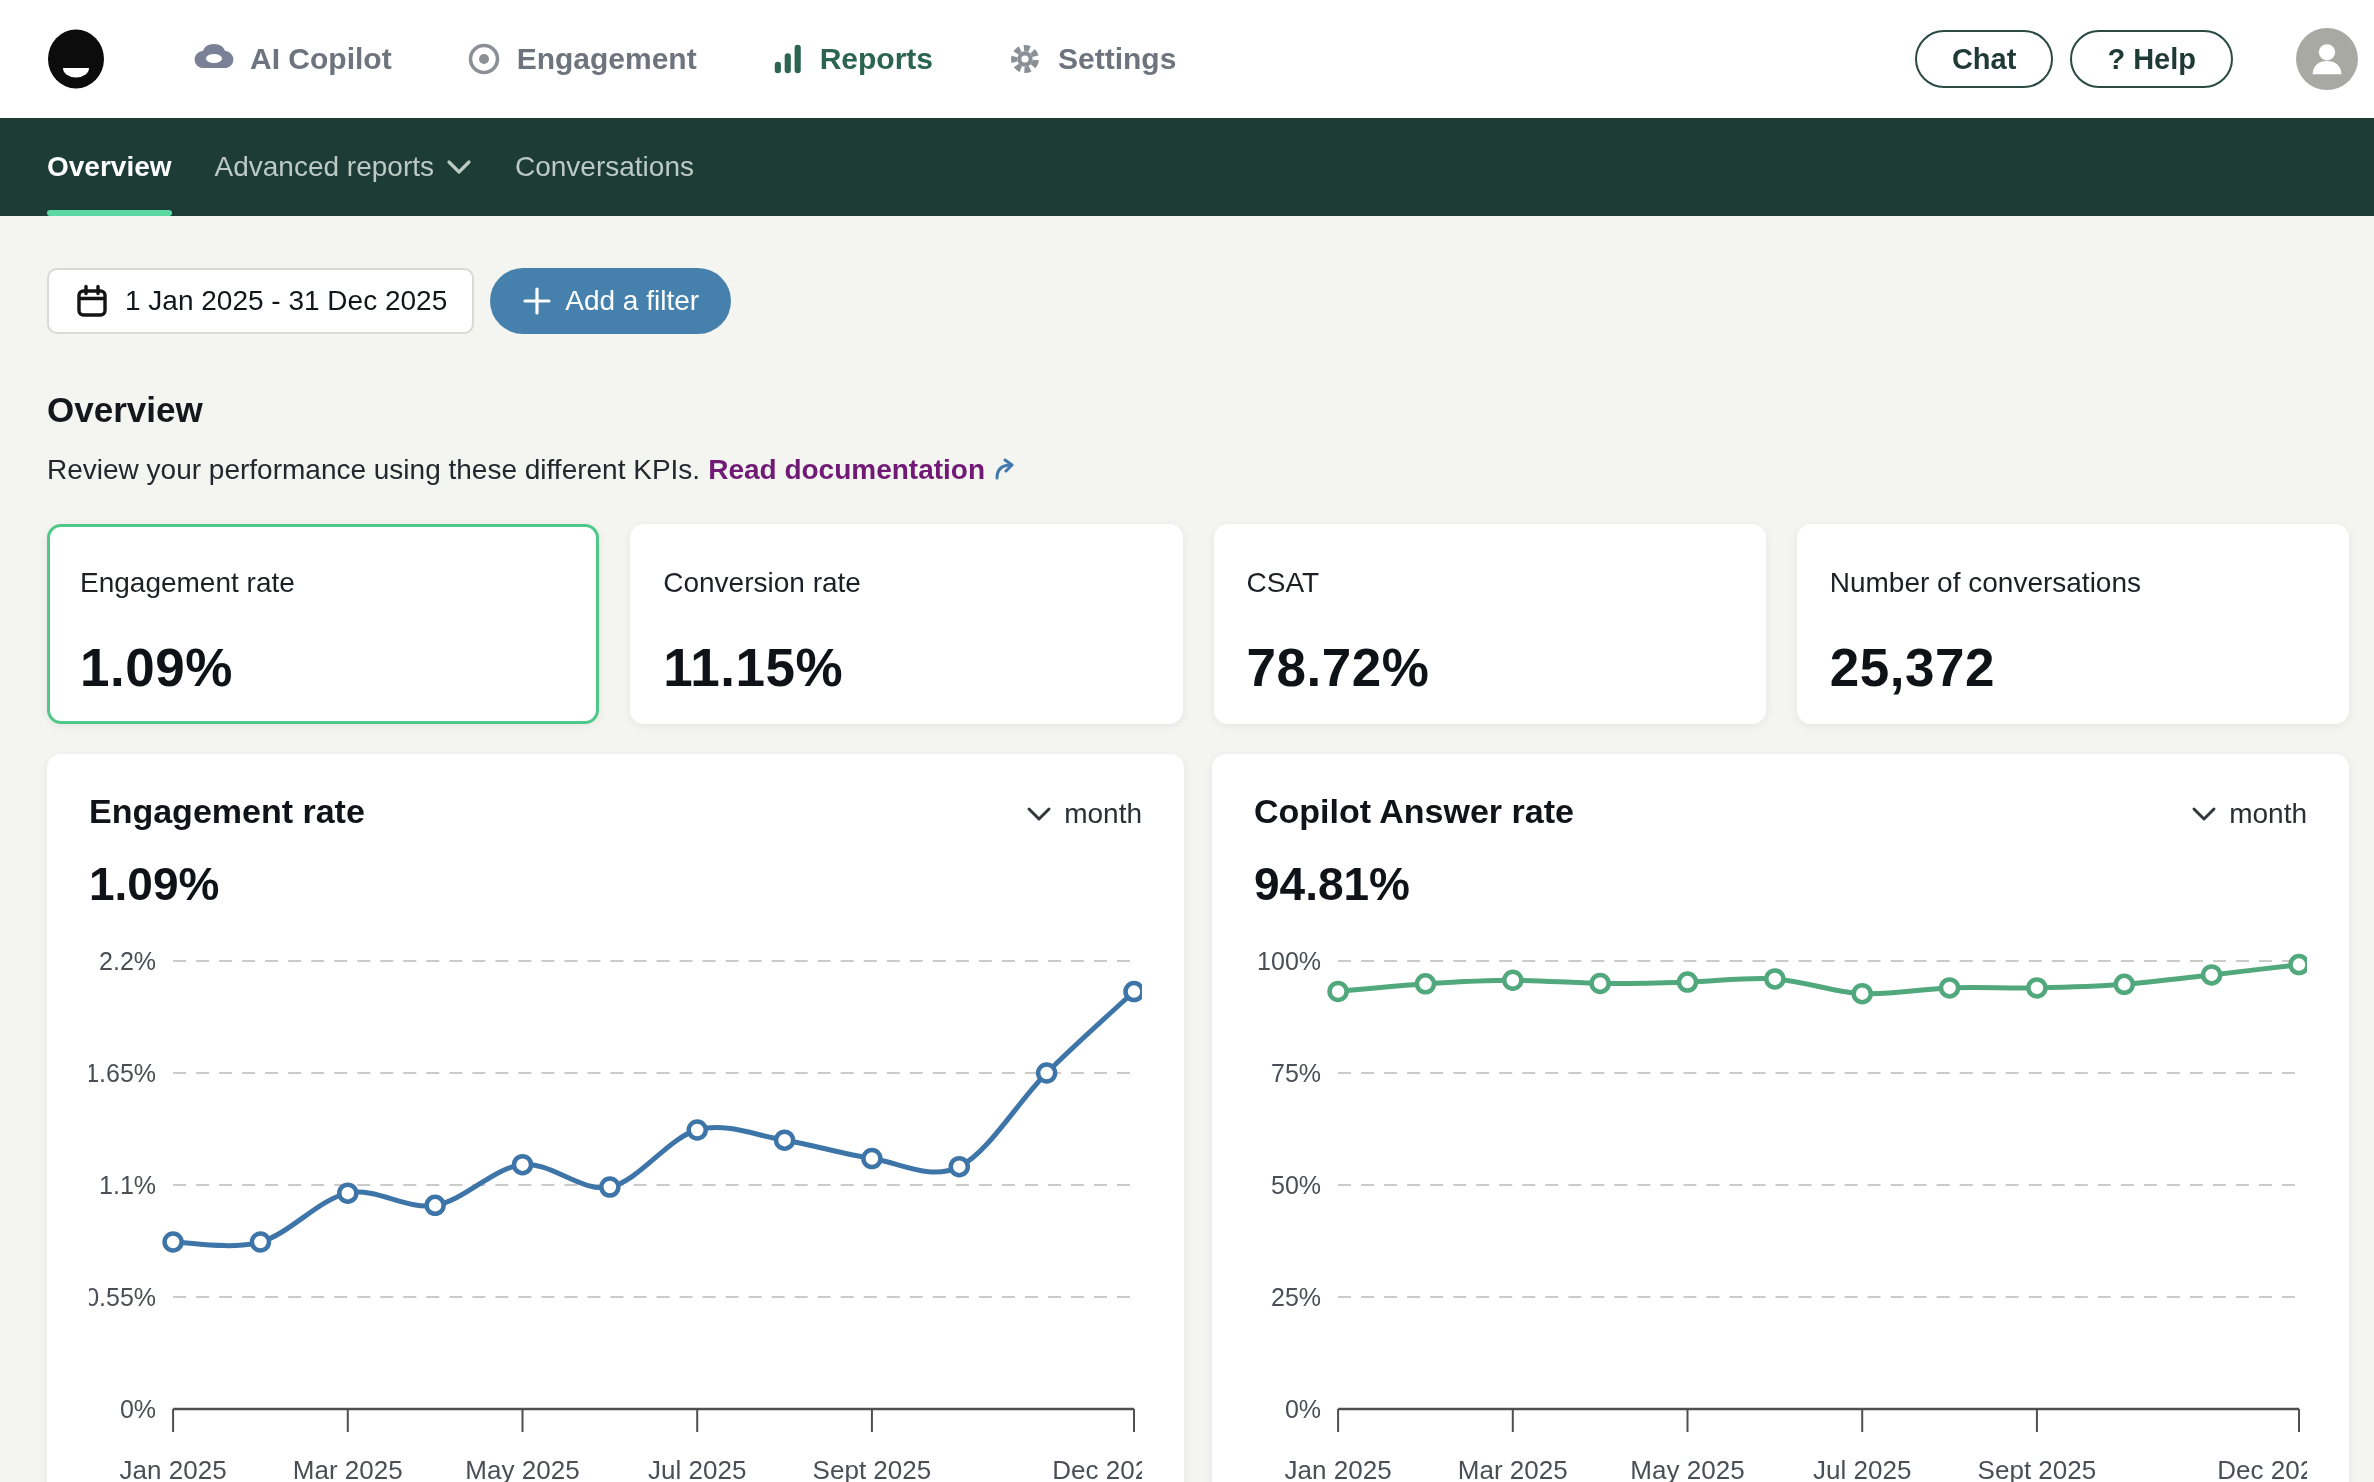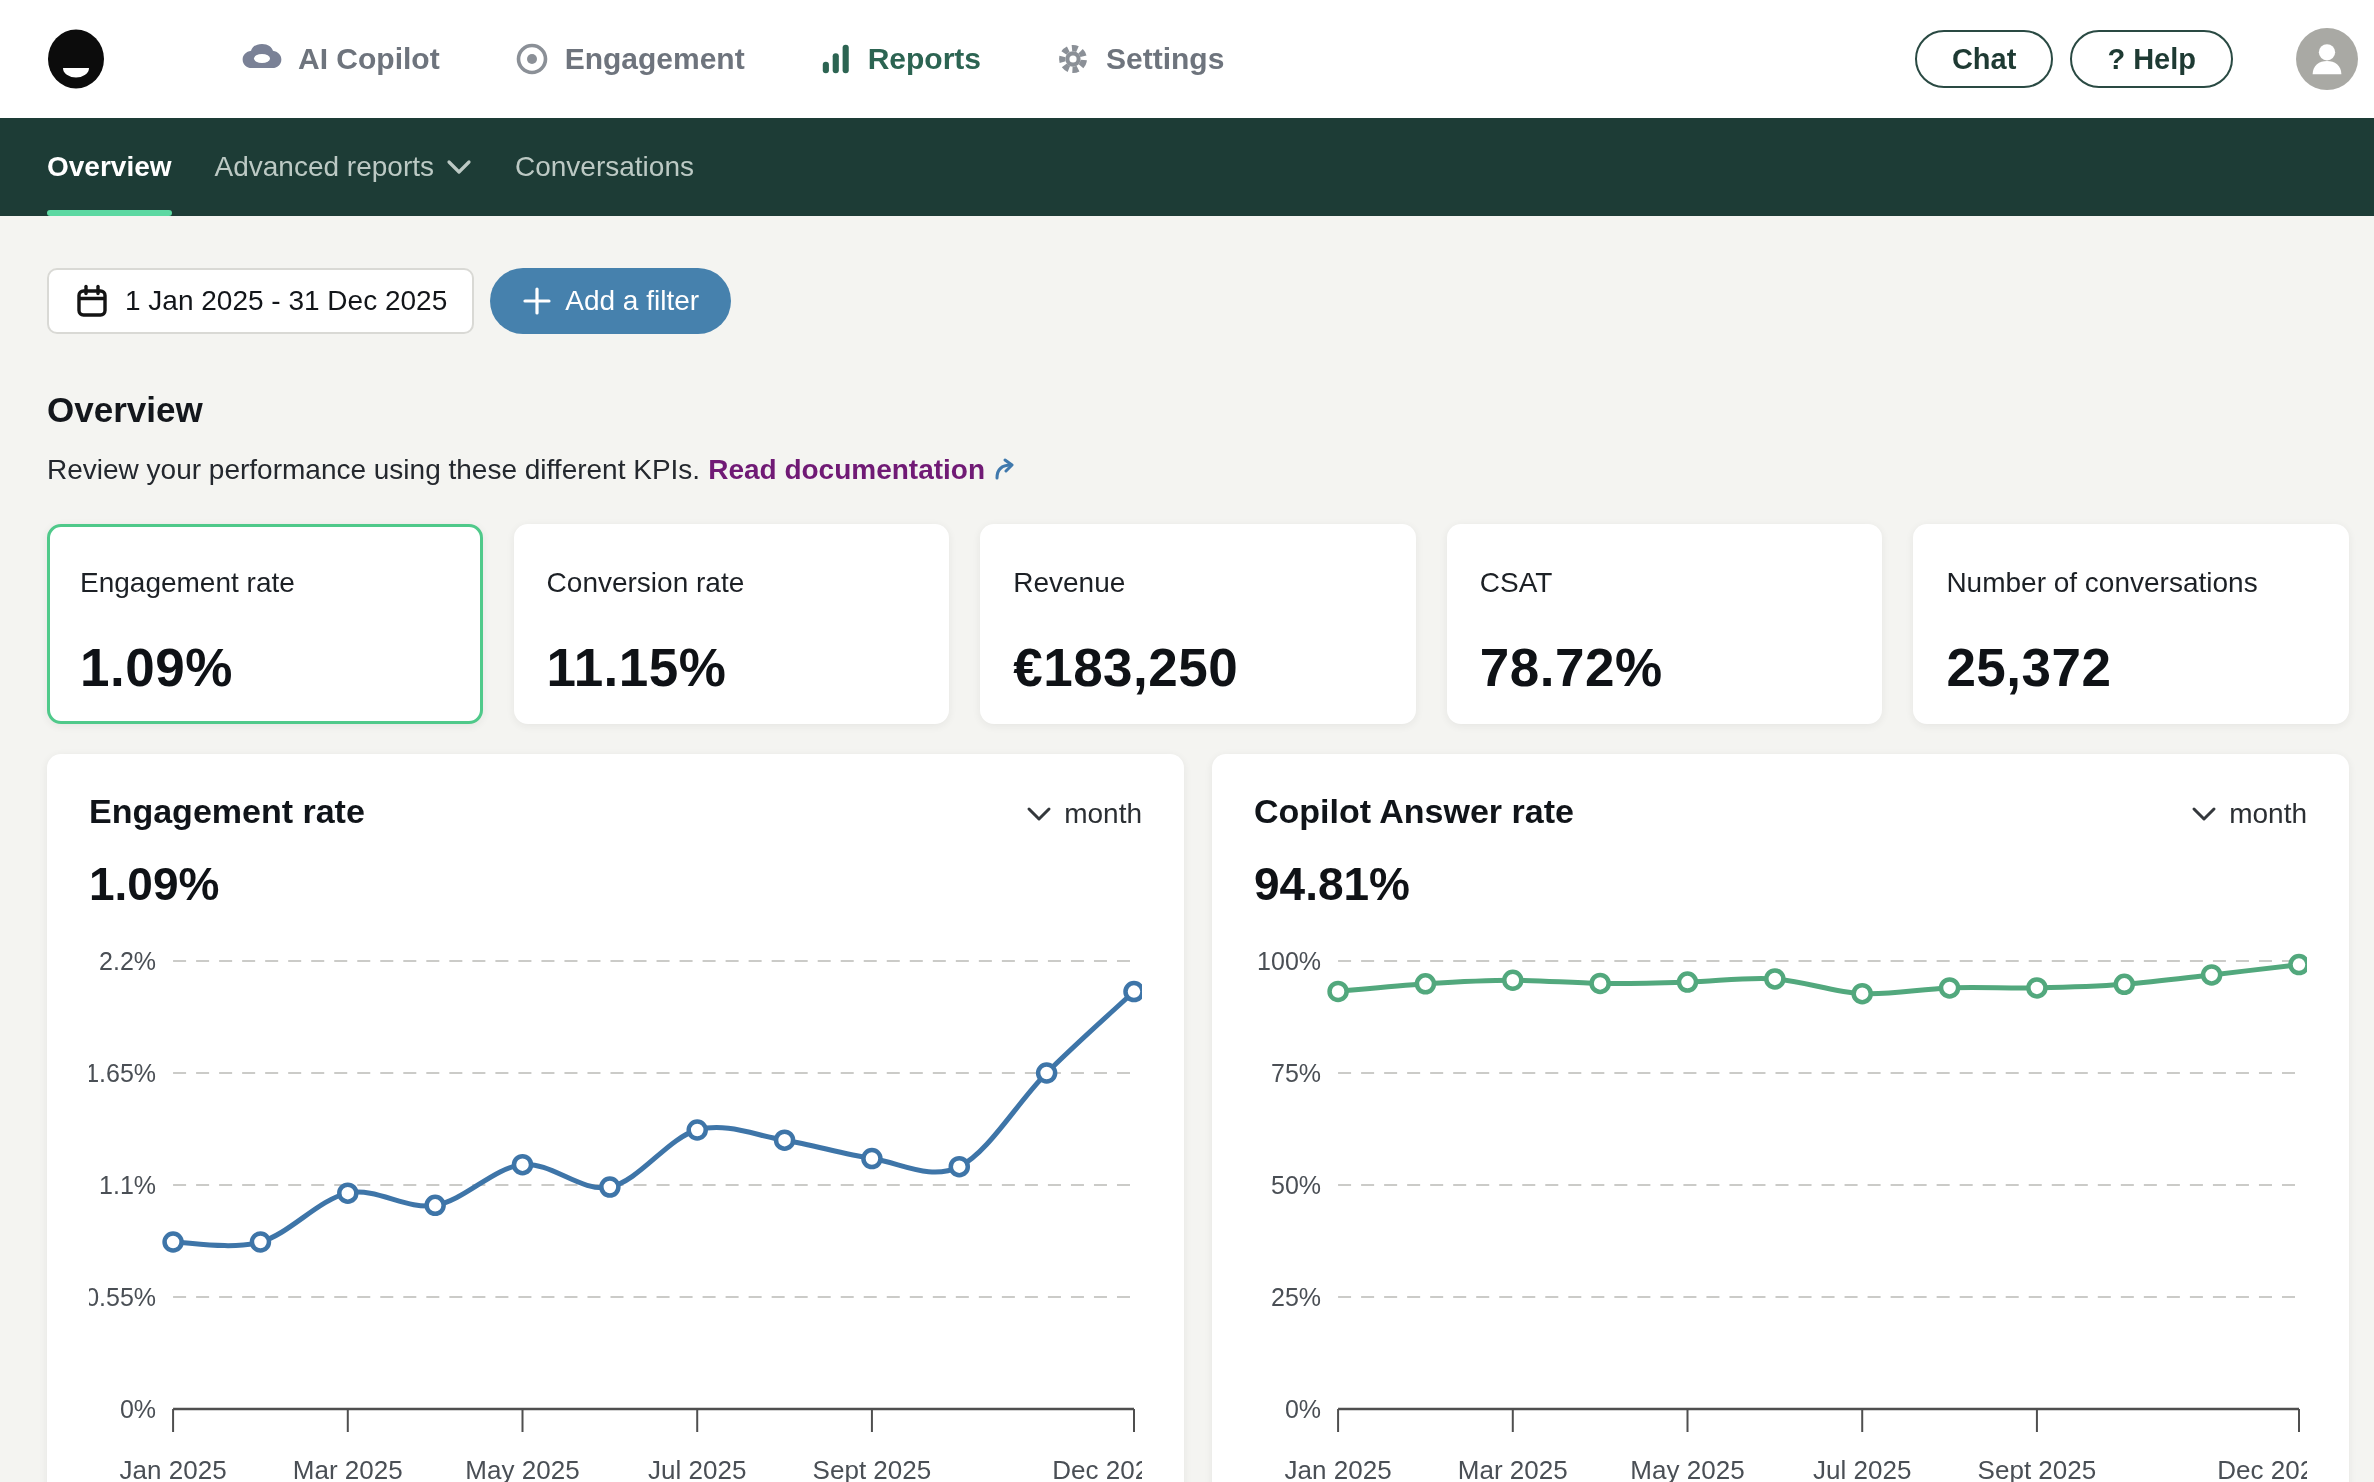--- a/index.html
+++ b/index.html
@@ -1,21 +1,21 @@
 <!DOCTYPE html>
 <html><head>
 <meta charset="utf-8">
 <style>
   * { margin:0; padding:0; box-sizing:border-box; }
   html,body { width:2374px; height:1482px; overflow:hidden; background:#f4f4f1;
               font-family:"Liberation Sans", sans-serif; color:#15191e; }
 
   
   .header { height:118px; background:#ffffff; display:flex; align-items:center;
-            padding:0 16px 0 47px;gap:48px; }
+            padding:0 16px 0 47px; }
   .logo { width:58px; height:60px; flex:0 0 auto; }
   .main-nav { display:flex; gap:74px; margin-left:88px; align-items:center; }
   .nav-item { display:flex; align-items:center; gap:15px; cursor:pointer; }
   .nav-item .lbl { font-size:30px; font-weight:600; color:#6e747d; }
   .nav-item.active .lbl { color:#2c6452; }
   .header-right { margin-left:auto; display:flex; align-items:center; gap:17px; }
   .pill-btn { height:58px; border:2.5px solid #2a4a43; border-radius:30px; background:#fff;
               color:#1e3a33; font-size:29px; font-weight:600; padding:0 35px;
               display:flex; align-items:center; cursor:pointer; font-family:inherit; }
   .avatar { width:62px; height:62px; border-radius:50%; background:#a9a9a4; margin-left:46px;
@@ -194,24 +194,20 @@
   </div>
 
   <div class="kpi-row">
     <article class="kpi-card highlight">
       <div class="kpi-label">Engagement rate</div>
       <div class="kpi-value">1.09%</div>
     </article>
     <article class="kpi-card">
       <div class="kpi-label">Conversion rate</div>
       <div class="kpi-value">11.15%</div>
-    </article>
-    <article class="kpi-card">
-      <div class="kpi-label">Revenue</div>
-      <div class="kpi-value">€183,250</div>
     </article>
     <article class="kpi-card">
       <div class="kpi-label">CSAT</div>
       <div class="kpi-value">78.72%</div>
     </article>
     <article class="kpi-card">
       <div class="kpi-label">Number of conversations</div>
       <div class="kpi-value">25,372</div>
     </article>
   </div>

